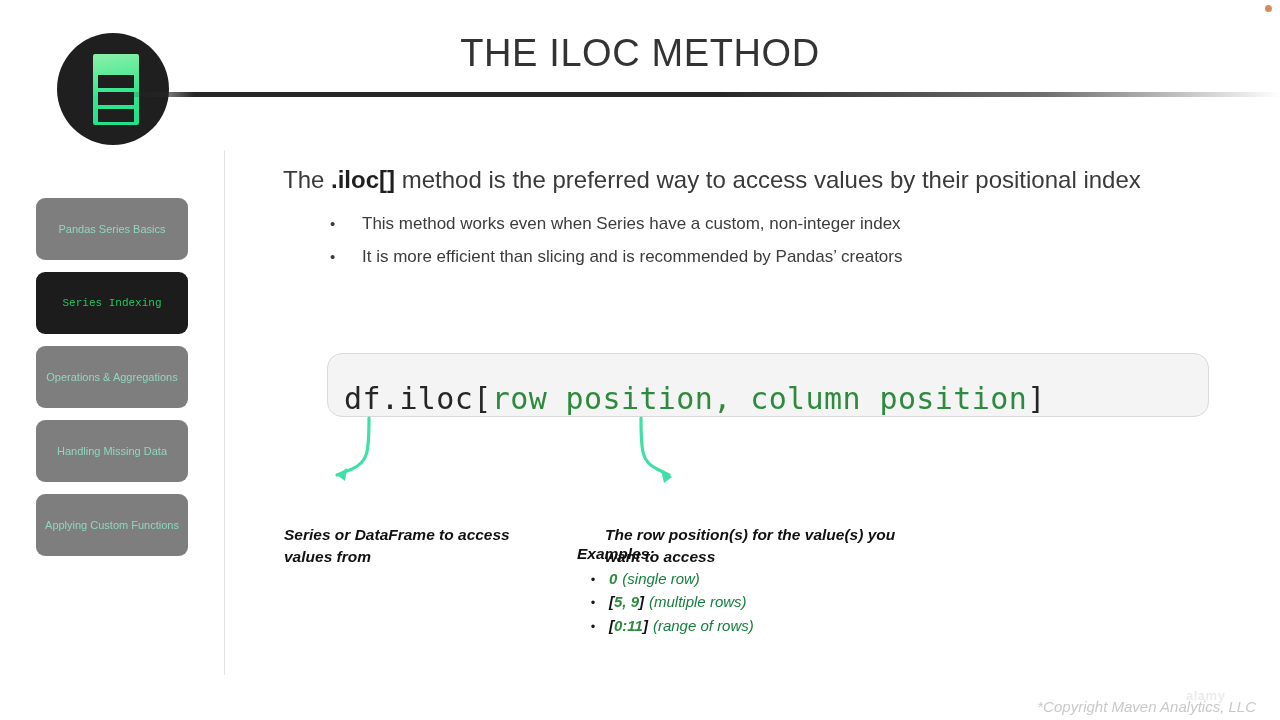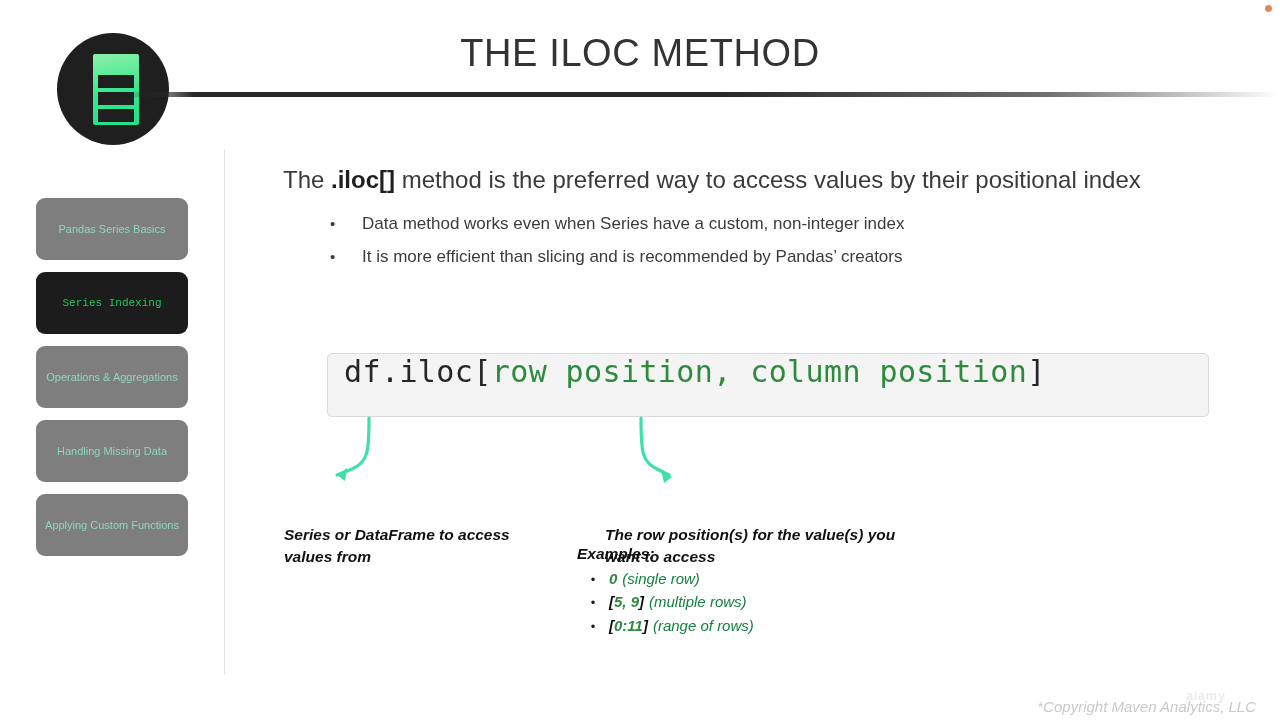--- a/index.html
+++ b/index.html
@@ -163,24 +163,24 @@
 
   
   #code-box {
     position: absolute;
     left: 327px;
     top: 353px;
     width: 882px;
     height: 64px;
     background: #f4f4f4;
     border: 1px solid #d9d9d9;
-    border-radius: 5px;
+    border-radius: 15px;
     box-sizing: border-box;
     display: flex;
-    align-items: flex-start;
+    align-items: flex-end;
   }
   #code-text {
     padding-left: 16px;
     font-family: "DejaVu Sans Mono", "Liberation Mono", monospace;
     font-size: 30px;
     letter-spacing: .4px;
     color: #262626;
     white-space: pre;
   }
   #code-text .g { color: #2e8b3d; }
@@ -294,21 +294,21 @@
       <span>Applying Custom Functions</span>
     </div>
 </div>
 <div id="vsep"></div>
 
 <div id="lede"><span>The </span><b>.iloc[]</b><span> method is the preferred way to access values by their positional index</span></div>
 
 <div id="bullets">
   <div class="bullet-row">
     <span class="bullet-dot">•</span>
-    <span>Data method works even when Series have a custom, non-integer index</span>
+    <span>This method works even when Series have a custom, non-integer index</span>
   </div>
   <div class="bullet-row">
     <span class="bullet-dot">•</span>
     <span>It is more efficient than slicing and is recommended by Pandas’ creators</span>
   </div>
 </div>
 
 <div id="code-box">
   <div id="code-text"><span>df.iloc[</span><span class="g">row position</span><span class="g">, </span><span class="g">column position</span><span>]</span></div>
 </div>

